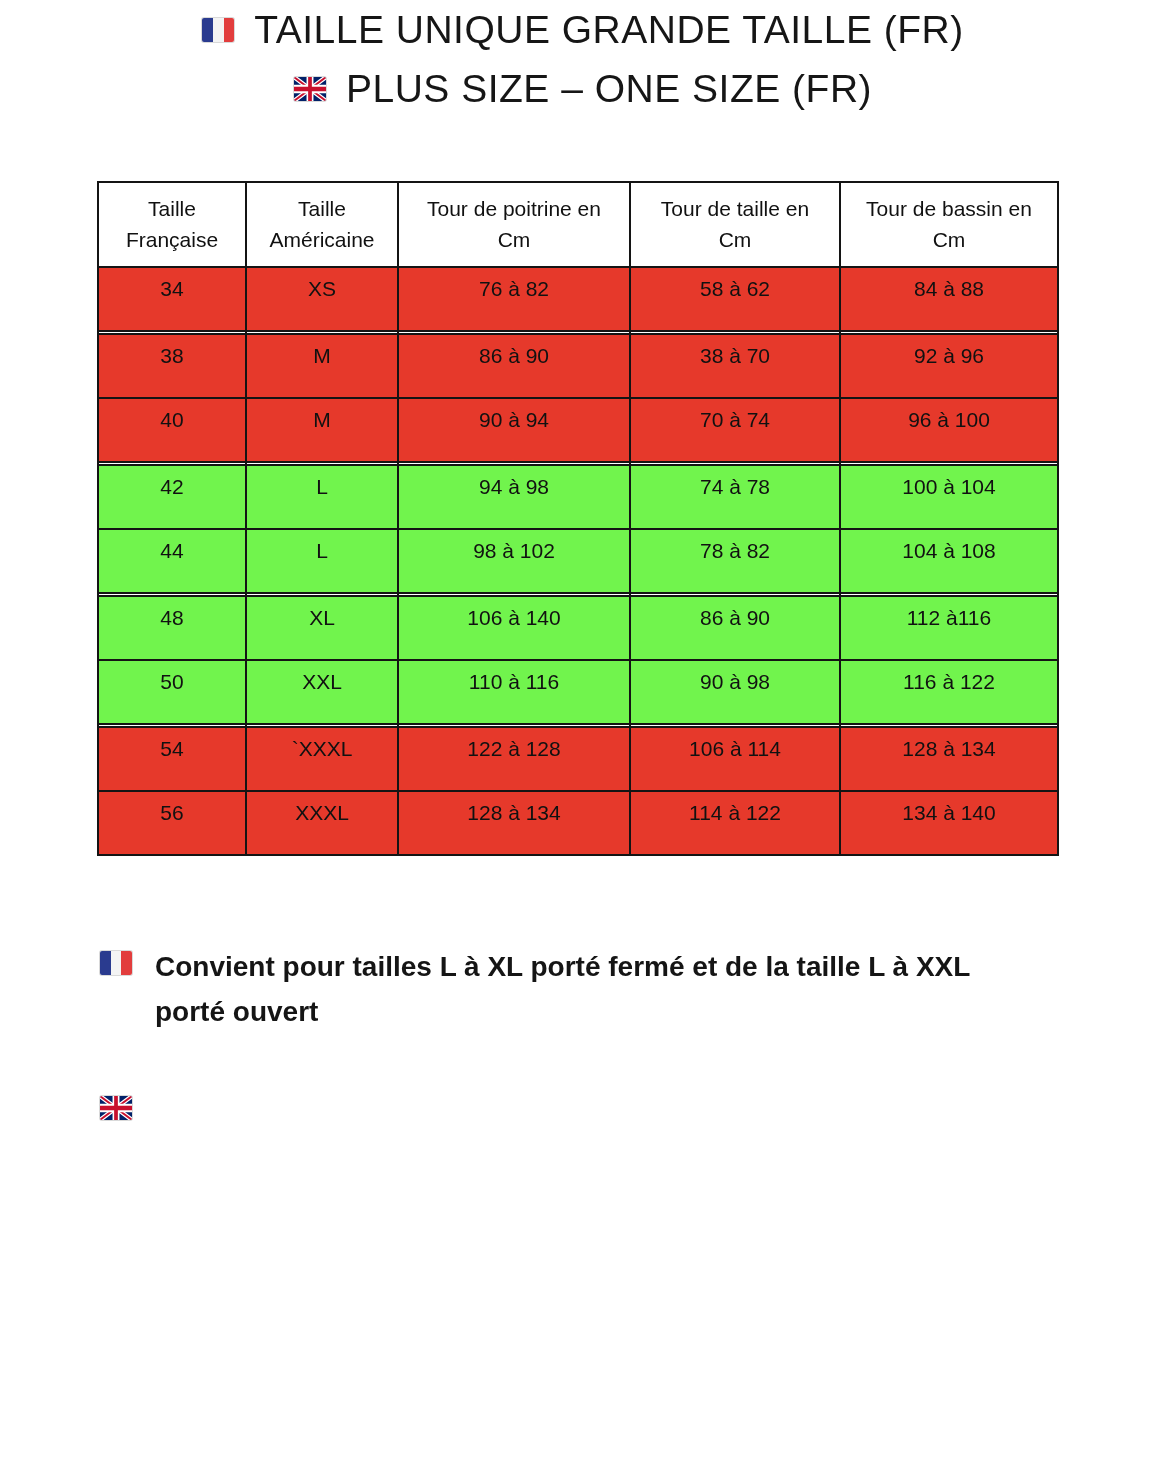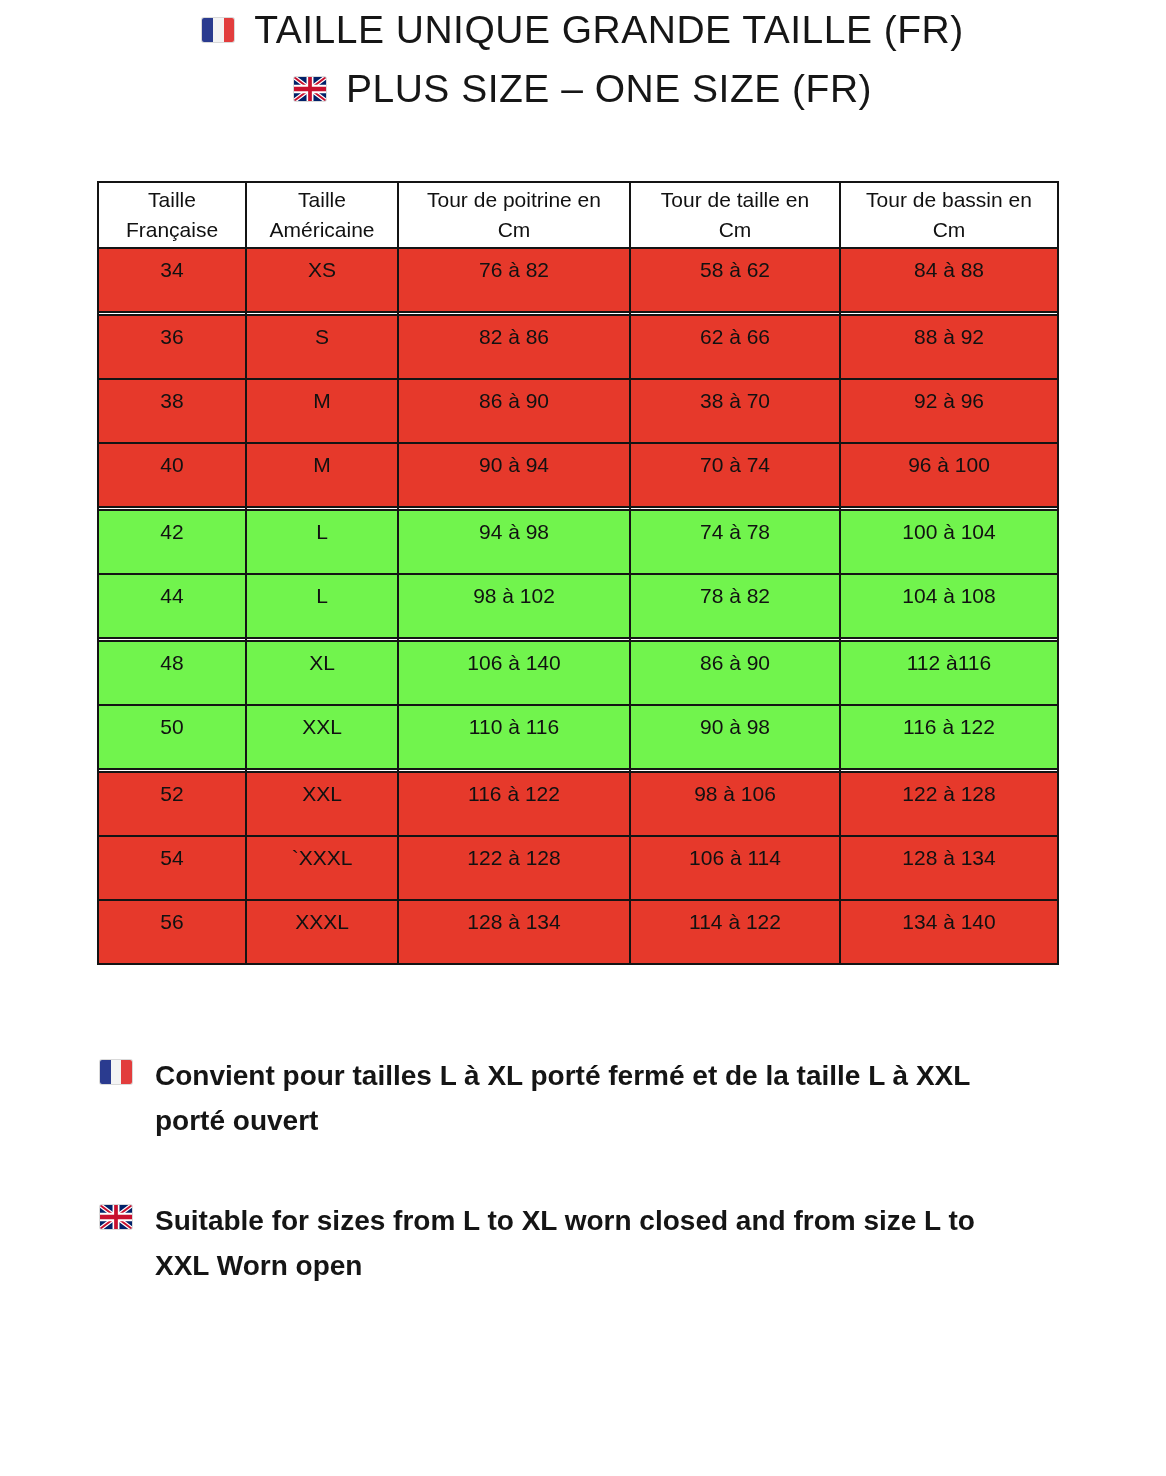--- a/index.html
+++ b/index.html
@@ -49,21 +49,21 @@
     margin:63px 0 0 97px;
     font-size:21px;
   }
   .size-table th,.size-table td{
     border:2px solid var(--border);
     text-align:center;
   }
   .size-table th{
     background:#ffffff;
     font-weight:normal;
-    height:66px;
+    height:85px;
     vertical-align:middle;
     line-height:1.45;
     white-space:pre-line;
     font-size:21px;
   }
   .size-table td{
     height:64px;
     vertical-align:top;
     padding-top:9px;
     font-weight:normal;
@@ -148,27 +148,20 @@
           <td>84 à 88</td>
         </tr>
         <tr class="spacer-row">
           <td></td>
           <td></td>
           <td></td>
           <td></td>
           <td></td>
         </tr>
         <tr class="red">
-          <td class="bold">36</td>
-          <td class="bold">S</td>
-          <td>82 à 86</td>
-          <td>62 à 66</td>
-          <td>88 à 92</td>
-        </tr>
-        <tr class="red">
           <td class="bold">38</td>
           <td class="bold">M</td>
           <td>86 à 90</td>
           <td>38 à 70</td>
           <td>92 à 96</td>
         </tr>
         <tr class="red">
           <td class="bold">40</td>
           <td class="bold">M</td>
           <td>90 à 94</td>
@@ -216,27 +209,20 @@
           <td>110 à 116</td>
           <td>90 à 98</td>
           <td>116 à 122</td>
         </tr>
         <tr class="spacer-row">
           <td></td>
           <td></td>
           <td></td>
           <td></td>
           <td></td>
-        </tr>
-        <tr class="red">
-          <td class="bold">52</td>
-          <td class="bold">XXL</td>
-          <td>116 à 122</td>
-          <td>98 à 106</td>
-          <td>122 à 128</td>
         </tr>
         <tr class="red">
           <td class="bold">54</td>
           <td class="bold">`XXXL</td>
           <td>122 à 128</td>
           <td>106 à 114</td>
           <td>128 à 134</td>
         </tr>
         <tr class="red">
           <td class="bold">56</td>
@@ -260,17 +246,16 @@
     <div class="note">
       <span class="flag-uk">
         <svg viewBox="0 0 60 36" preserveAspectRatio="none">
           <rect width="60" height="36" fill="#012169"></rect>
           <path d="M0,0 L60,36 M60,0 L0,36" stroke="#ffffff" stroke-width="7"></path>
           <path d="M0,0 L60,36 M60,0 L0,36" stroke="#C8102E" stroke-width="3"></path>
           <path d="M30,0 V36 M0,18 H60" stroke="#ffffff" stroke-width="13"></path>
           <path d="M30,0 V36 M0,18 H60" stroke="#C8102E" stroke-width="7"></path>
         </svg>
       </span>
-      <p>Suitable for sizes from L to XL worn closed and from size L to XXL Worn open</p>
     </div>
   </section>
 
 </div>
 
 </body></html>

